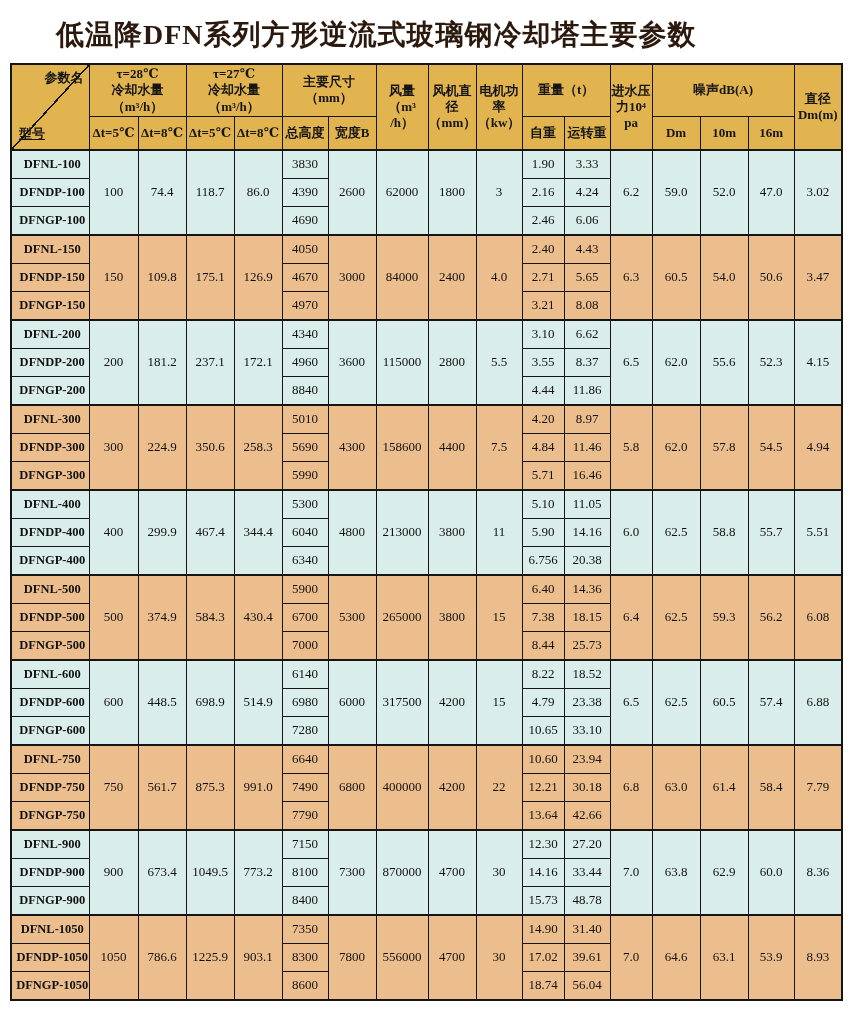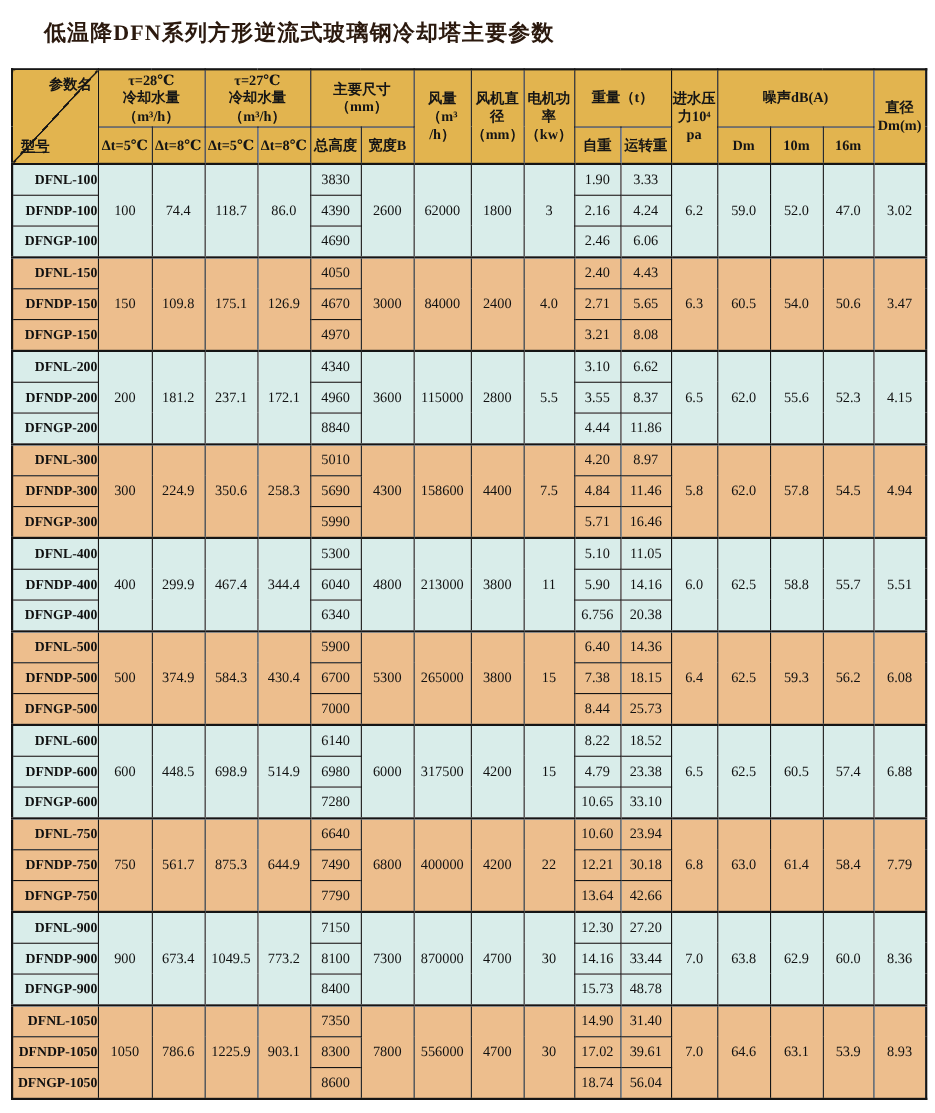--- a/index.html
+++ b/index.html
@@ -5,33 +5,34 @@
   html, body {
     margin: 0; padding: 0;
     width: 850px; height: 1012px;
     background: #ffffff;
     font-family: "Liberation Serif", "DejaVu Serif", serif;
     overflow: hidden;
   }
   .page { position: relative; width: 850px; height: 1012px; }
 
   .title {
-    padding: 16px 0 0 40px;
-    font-size: 20px;
+    padding: 16px 0 0 16px;
+    font-size: 28px;
     font-weight: bold;
     color: #2b190e;
     letter-spacing: 1px;
     white-space: nowrap;
+    margin-left: 40px;
   }
 
   table.spec {
     border-collapse: collapse;
     table-layout: fixed;
     width: 831px;
-    margin: 19px 0 0 10px;
+    margin: 9px 0 0 10px;
     border: 2px solid #151515;
   }
   th, td {
     border: 1px solid #151515;
     text-align: center;
     vertical-align: middle;
     overflow: hidden;
     padding: 0;
   }
   thead th {
@@ -54,21 +55,21 @@
   }
   .diag-top   { position: absolute; top: 5px; right: 5px; font-size: 13px; }
   .diag-bottom{ position: absolute; bottom: 7px; left: 7px; font-size: 13px; text-decoration: underline; }
 
   tbody td {
     font-size: 13px;
     height: 27px;
     color: #111;
   }
   td.model-cell {
-    text-align: right;
+    text-align: center;
     padding-left: 4px;
     font-weight: bold;
     font-size: 12.5px;
     letter-spacing: 0;
   }
   tr.row-cyan td   { background: #d9edea; }
   tr.row-orange td { background: #edbe8d; }
   tr.group-start td { border-top-width: 2px; }
 </style>
 </head>
@@ -355,21 +356,21 @@
           <td class="model-cell">DFNGP-600</td>
           <td>7280</td>
           <td>10.65</td>
           <td>33.10</td>
         </tr>
         <tr class="row-orange group-start">
           <td class="model-cell">DFNL-750</td>
           <td rowspan="3">750</td>
           <td rowspan="3">561.7</td>
           <td rowspan="3">875.3</td>
-          <td rowspan="3">644.9</td>
+          <td rowspan="3">991.0</td>
           <td>6640</td>
           <td rowspan="3">6800</td>
           <td rowspan="3">400000</td>
           <td rowspan="3">4200</td>
           <td rowspan="3">22</td>
           <td>10.60</td>
           <td>23.94</td>
           <td rowspan="3">6.8</td>
           <td rowspan="3">63.0</td>
           <td rowspan="3">61.4</td>

